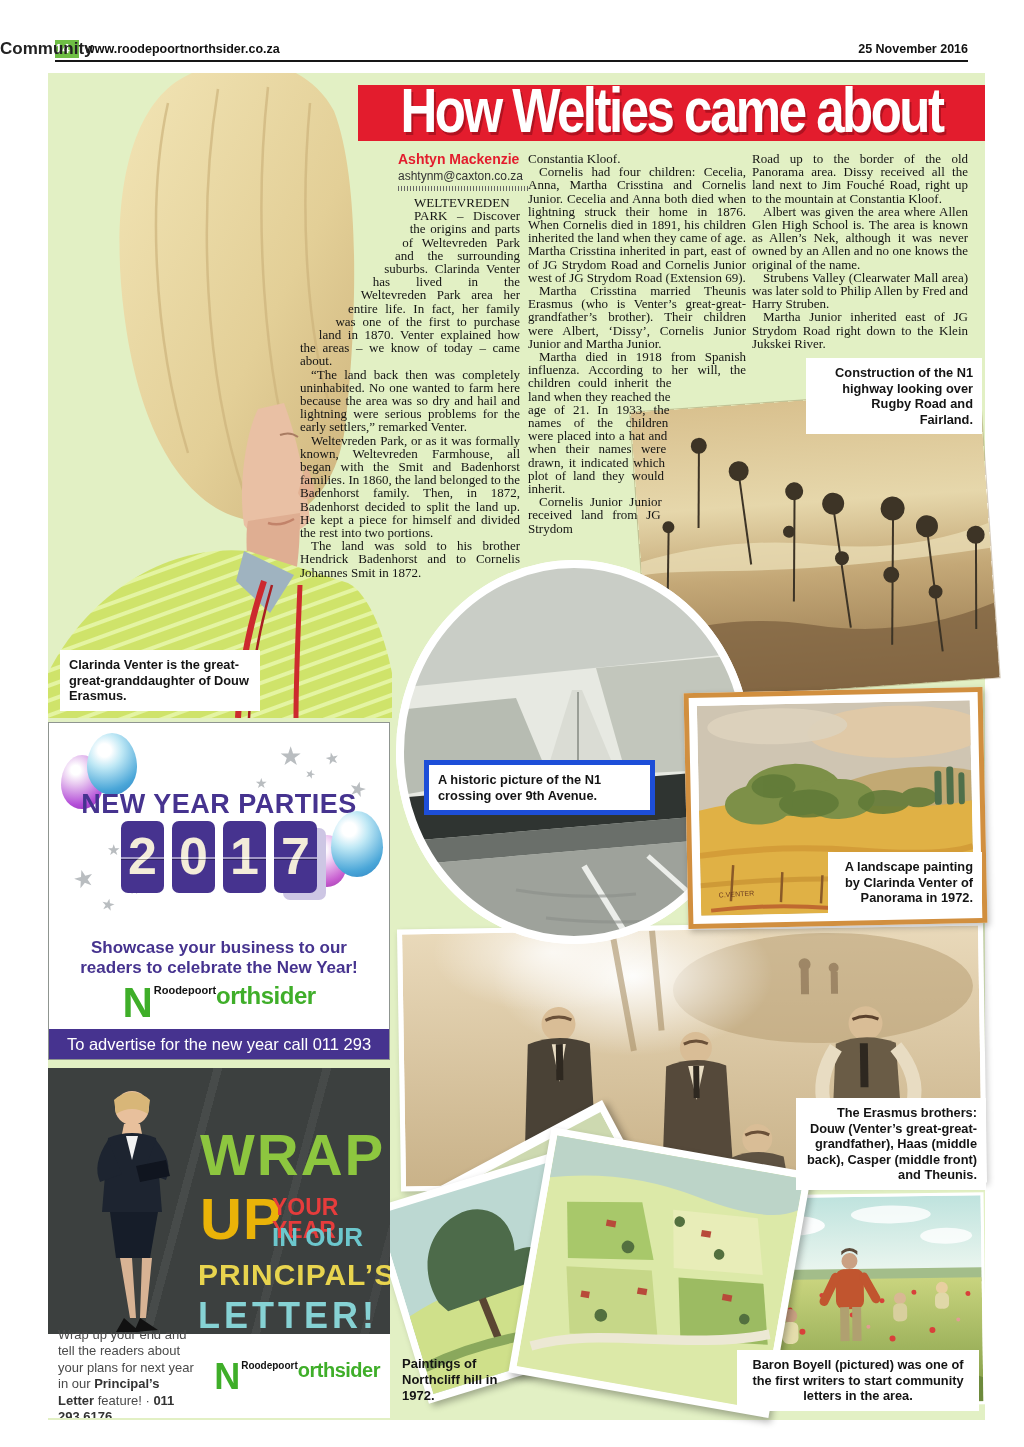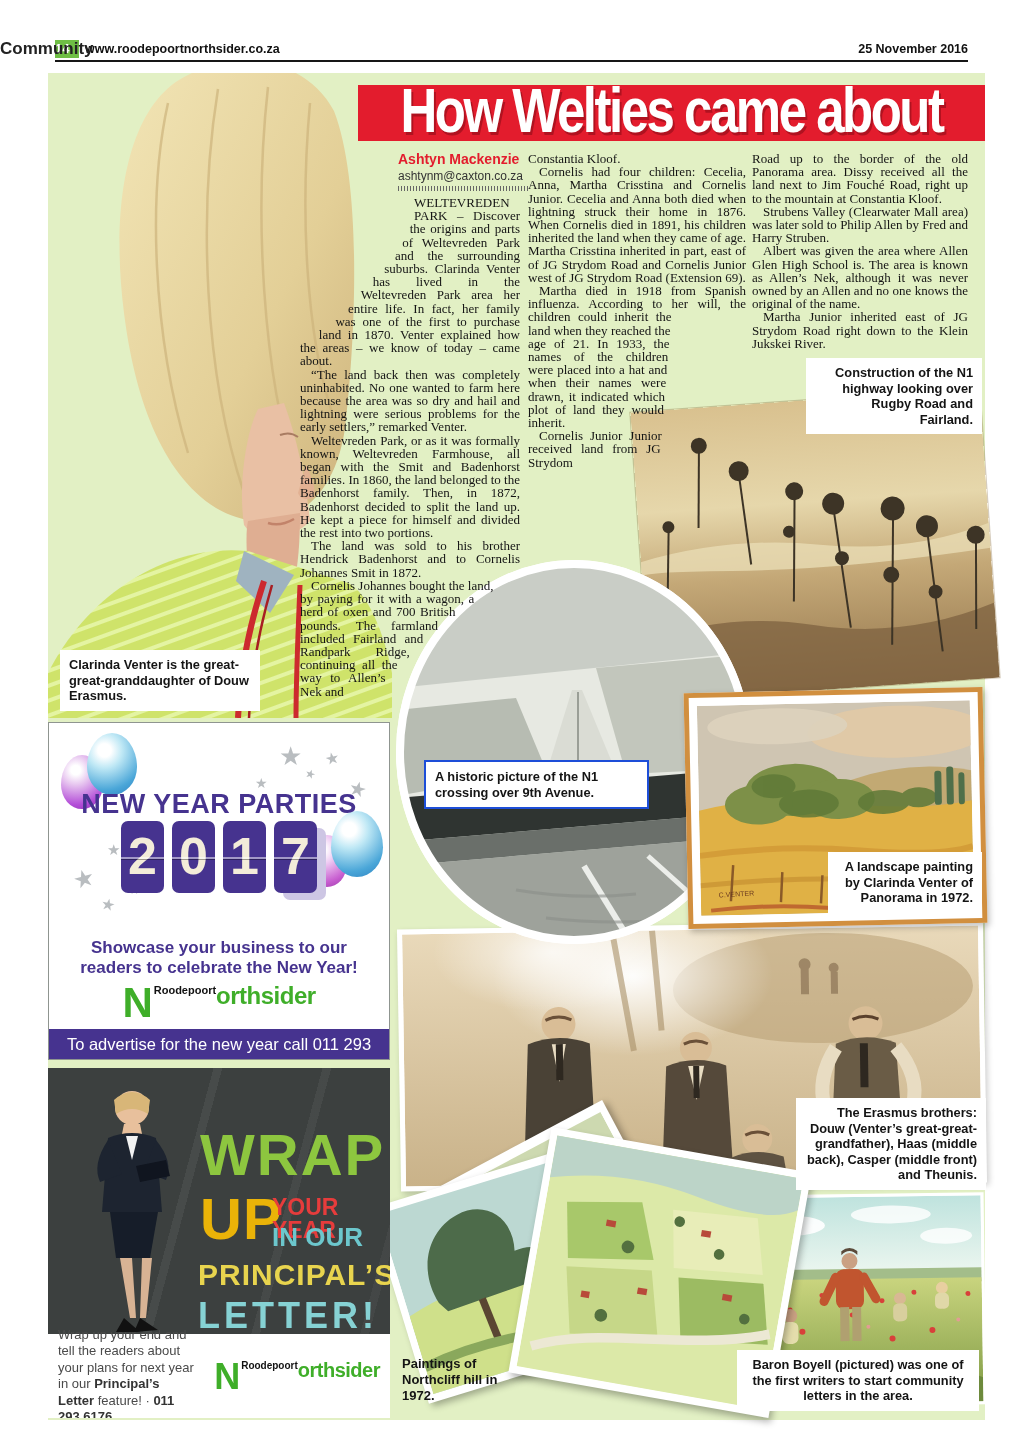--- a/index.html
+++ b/index.html
@@ -34,21 +34,21 @@
   .col3{left:752px;top:152px;width:216px;}
   .sp-hair{float:left;width:108px;height:140px;margin-right:6px;shape-outside:polygon(0 0,100% 0,96% 12%,78% 38%,52% 62%,26% 84%,0 100%);shape-margin:5px;}
   .sp-circle{float:right;width:152px;height:152px;margin-left:4px;shape-outside:polygon(100% 0,100% 100%,0 100%,6% 88%,16% 72%,30% 56%,46% 40%,64% 26%,84% 12%);shape-margin:5px;}
   .sp-col2{float:right;width:88px;height:252px;margin-left:6px;shape-outside:polygon(22% 0,100% 0,100% 100%,0 100%);}
 
   
   .cap{position:absolute;background:#fff;color:#141414;font:bold 12.8px/15.5px "Liberation Sans",sans-serif;padding:7px 9px;z-index:9;}
   .cap.r{text-align:right;}
   .cap-venter{left:60px;top:650px;width:182px;}
   .cap-n1c{left:806px;top:358px;width:158px;}
-  .cap-circle{left:424px;top:760px;width:203px;border:2px solid #1d4ed8;text-align:left;}
+  .cap-circle{left:424px;top:760px;width:203px;border:5px solid #1d4ed8;text-align:left;}
   .cap-paint{left:828px;top:852px;width:136px;}
   .cap-erasmus{left:796px;top:1098px;width:172px;}
   .cap-boyell{left:737px;top:1350px;width:224px;text-align:center;}
   .cap-northcliff{position:absolute;left:402px;top:1356px;width:96px;color:#141414;font:bold 13px/16px "Liberation Sans",sans-serif;z-index:9;}
 
   
   .photo{position:absolute;}
   .portrait{left:48px;top:73px;width:344px;height:645px;z-index:2;}
   .sepia{left:640px;top:400px;width:350px;height:290px;transform:rotate(-4deg);z-index:1;box-shadow:0 0 0 1px rgba(120,90,40,.3);}
   .circlephoto{left:396px;top:560px;width:356px;height:384px;z-index:4;}
@@ -193,34 +193,34 @@
     <div class="by-hatch"></div>
   </div>
 
   <div class="col col1 lh">
     <div class="sp-hair"></div>
     <p class="cont">WELTEVREDEN PARK – Discover the origins and parts of Weltevreden Park and the surrounding suburbs. Clarinda Venter has lived in the Weltevreden Park area her entire life. In fact, her family was one of the first to purchase land in 1870. Venter explained how the areas – we know of today – came about.</p>
     <p>“The land back then was completely uninhabited. No one wanted to farm here because the area was so dry and hail and lightning were serious problems for the early settlers,” remarked Venter.</p>
     <p>Weltevreden Park, or as it was formally known, Weltevreden Farmhouse, all began with the Smit and Badenhorst families. In 1860, the land belonged to the Badenhorst family. Then, in 1872, Badenhorst decided to split the land up. He kept a piece for himself and divided the rest into two portions.</p>
     <p>The land was sold to his brother Hendrick Badenhorst and to Cornelis Johannes Smit in 1872.</p>
     <div class="sp-circle"></div>
-    <p>Cornelis Johannes bought the land, by paying for it with a wagon, a herd of oxen and 700 British pounds. The farmland included Fairland and Randpark Ridge, continuing all the way to Allen’s Nek and</p>
   </div>
 
   <div class="col col2">
     <p class="cont">Constantia Kloof.</p>
     <p>Cornelis had four children: Cecelia, Anna, Martha Crisstina and Cornelis Junior. Cecelia and Anna both died when lightning struck their home in 1876. When Cornelis died in 1891, his children inherited the land when they came of age. Martha Crisstina inherited in part, east of of JG Strydom Road and Cornelis Junior west of JG Strydom Road (Extension 69).</p>
+    <p>Martha Crisstina married Theunis Erasmus (who is Venter’s great-great-grandfather’s brother). Their children were Albert, ‘Dissy’, Cornelis Junior Junior and Martha Junior.</p>
     <p><span>Martha died in 1918 from Spanish influenza. According to her will, the </span><span class="sp-col2"></span><span>children could inherit the land when they reached the age of 21. In 1933, the names of the children were placed into a hat and when their names were drawn, it indicated which plot of land they would inherit.</span></p>
     <p>Cornelis Junior Junior received land from JG Strydom</p>
   </div>
 
   <div class="col col3">
     <p class="cont">Road up to the border of the old Panorama area. Dissy received all the land next to Jim Fouché Road, right up to the mountain at Constantia Kloof.</p>
+    <p>Albert was given the area where Allen Glen High School is. The area is known as Allen’s Nek, although it was never owned by an Allen and no one knows the original of the name.</p>
     <p>Strubens Valley (Clearwater Mall area) was later sold to Philip Allen by Fred and Harry Struben.</p>
-    <p>Albert was given the area where Allen Glen High School is. The area is known as Allen’s Nek, although it was never owned by an Allen and no one knows the original of the name.</p>
     <p>Martha Junior inherited east of JG Strydom Road right down to the Klein Jukskei River.</p>
   </div>
 
   <div class="photo circlephoto">
     <svg width="356" height="384" viewBox="0 0 356 384">
       <defs>
         <clipPath id="circ">
             <ellipse cx="178" cy="192" rx="172" ry="186"></ellipse>
           </clipPath>
       </defs>

